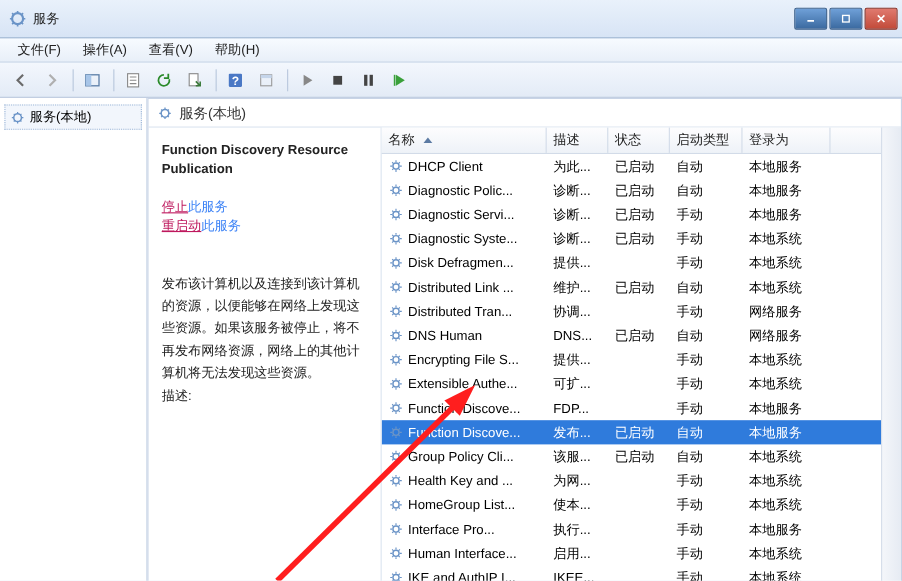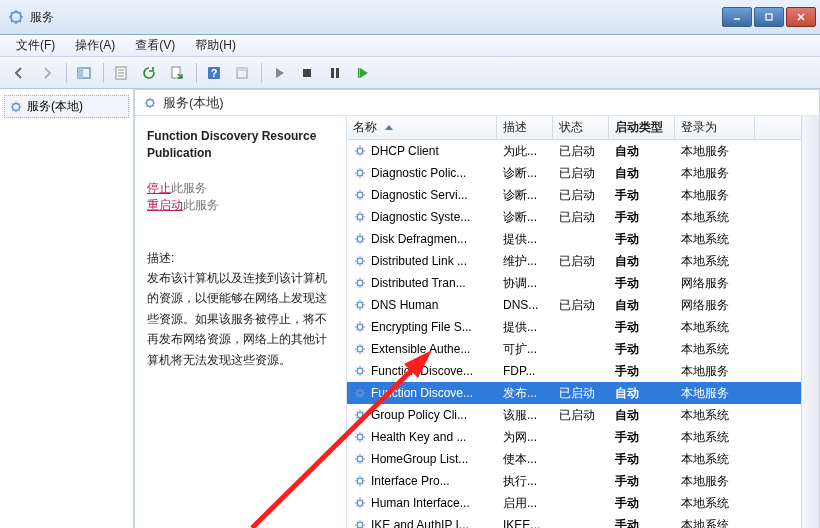--- a/index.html
+++ b/index.html
@@ -30,36 +30,36 @@
 .treeitem.sel { background: #f2f6fc; border-color: #9cb6d8; }
 .right { flex: 1; border: 1px solid #c8d4e6; margin: 0; display: flex; flex-direction: column; }
 .righthead { height: 26px; padding: 4px 8px; display: flex; align-items: center; gap: 6px; border-bottom: 1px solid #dbe4f0; }
 .righthead .lbl { font-size: 13px; color: #333; }
 .rightbody { flex: 1; display: flex; }
 
 
 .detail { width: 212px; padding: 12px 10px 12px 12px; font-size: 12px; color: #222; border-right: 1px solid #dbe4f0; }
 .detail h3 { font-size: 12px; font-weight: bold; margin-bottom: 18px; line-height: 1.4; }
 .detail .link { color: #be185d; text-decoration: underline; cursor: pointer; }
-.detail .linksuffix { color: #737373; }
+.detail .linksuffix { color: #3b82f6; }
 .detail .sect { margin-bottom: 10px; }
 .detail .descblock { margin-top: 34px; line-height: 1.7; }
 
 
 .listwrap { flex: 1; display: flex; flex-direction: column; }
 .listhdr { height: 24px; display: flex; background: linear-gradient(#fdfdfe,#eef2f8); border-bottom: 1px solid #d2dbe8; font-size: 12px; color: #222; }
 .listhdr .col { border-right: 1px solid #d2dbe8; padding: 4px 6px; display: flex; align-items: center; gap: 4px; }
 .list { flex: 1; overflow: auto; font-size: 12px; }
 .row { height: 22px; display: flex; align-items: center; }
 .row.sel { background: #2f7bdc; color: #fff; }
 .cell { padding: 0 6px; white-space: nowrap; overflow: hidden; text-overflow: ellipsis; display: flex; align-items: center; gap: 4px; }
 .c1 { width: 150px; }
 .c2 { width: 56px; }
 .c3 { width: 56px; }
-.c4 { width: 66px; font-weight: bold; }
+.c4 { width: 66px; }
 .c5 { width: 80px; }
 
 .gearicon { width: 14px; height: 14px; flex-shrink: 0; }
 
 .scrollbar { width: 18px; background: #f0f0f0; border-left: 1px solid #d2dbe8; background: linear-gradient(90deg,#f4f6fa,#e6ebf3); }
 
 
 .redarrow { position: absolute; left: 212px; top: 350px; width: 220px; height: 178px; pointer-events: none; z-index: 50; }
 
 
@@ -199,22 +199,22 @@
     </div>
     <div class="rightbody">
 
       <div class="detail">
         <h3>Function Discovery Resource Publication</h3>
         <div class="sect">
           <span class="link">停止</span><span class="linksuffix">此服务</span><br>
           <span class="link">重启动</span><span class="linksuffix">此服务</span>
         </div>
         <div class="descblock">
+          <div>发布该计算机以及连接到该计算机的资源，以便能够在网络上发现这些资源。如果该服务被停止，将不再发布网络资源，网络上的其他计算机将无法发现这些资源。</div>
           <div>描述:</div>
-          <div>发布该计算机以及连接到该计算机的资源，以便能够在网络上发现这些资源。如果该服务被停止，将不再发布网络资源，网络上的其他计算机将无法发现这些资源。</div>
         </div>
       </div>
 
       <div class="listwrap">
         <div class="listhdr">
           <div class="col c1">
               <span>名称</span>
               <span class="sortarrow"></span>
             </div>
           <div class="col c2">描述</div>

